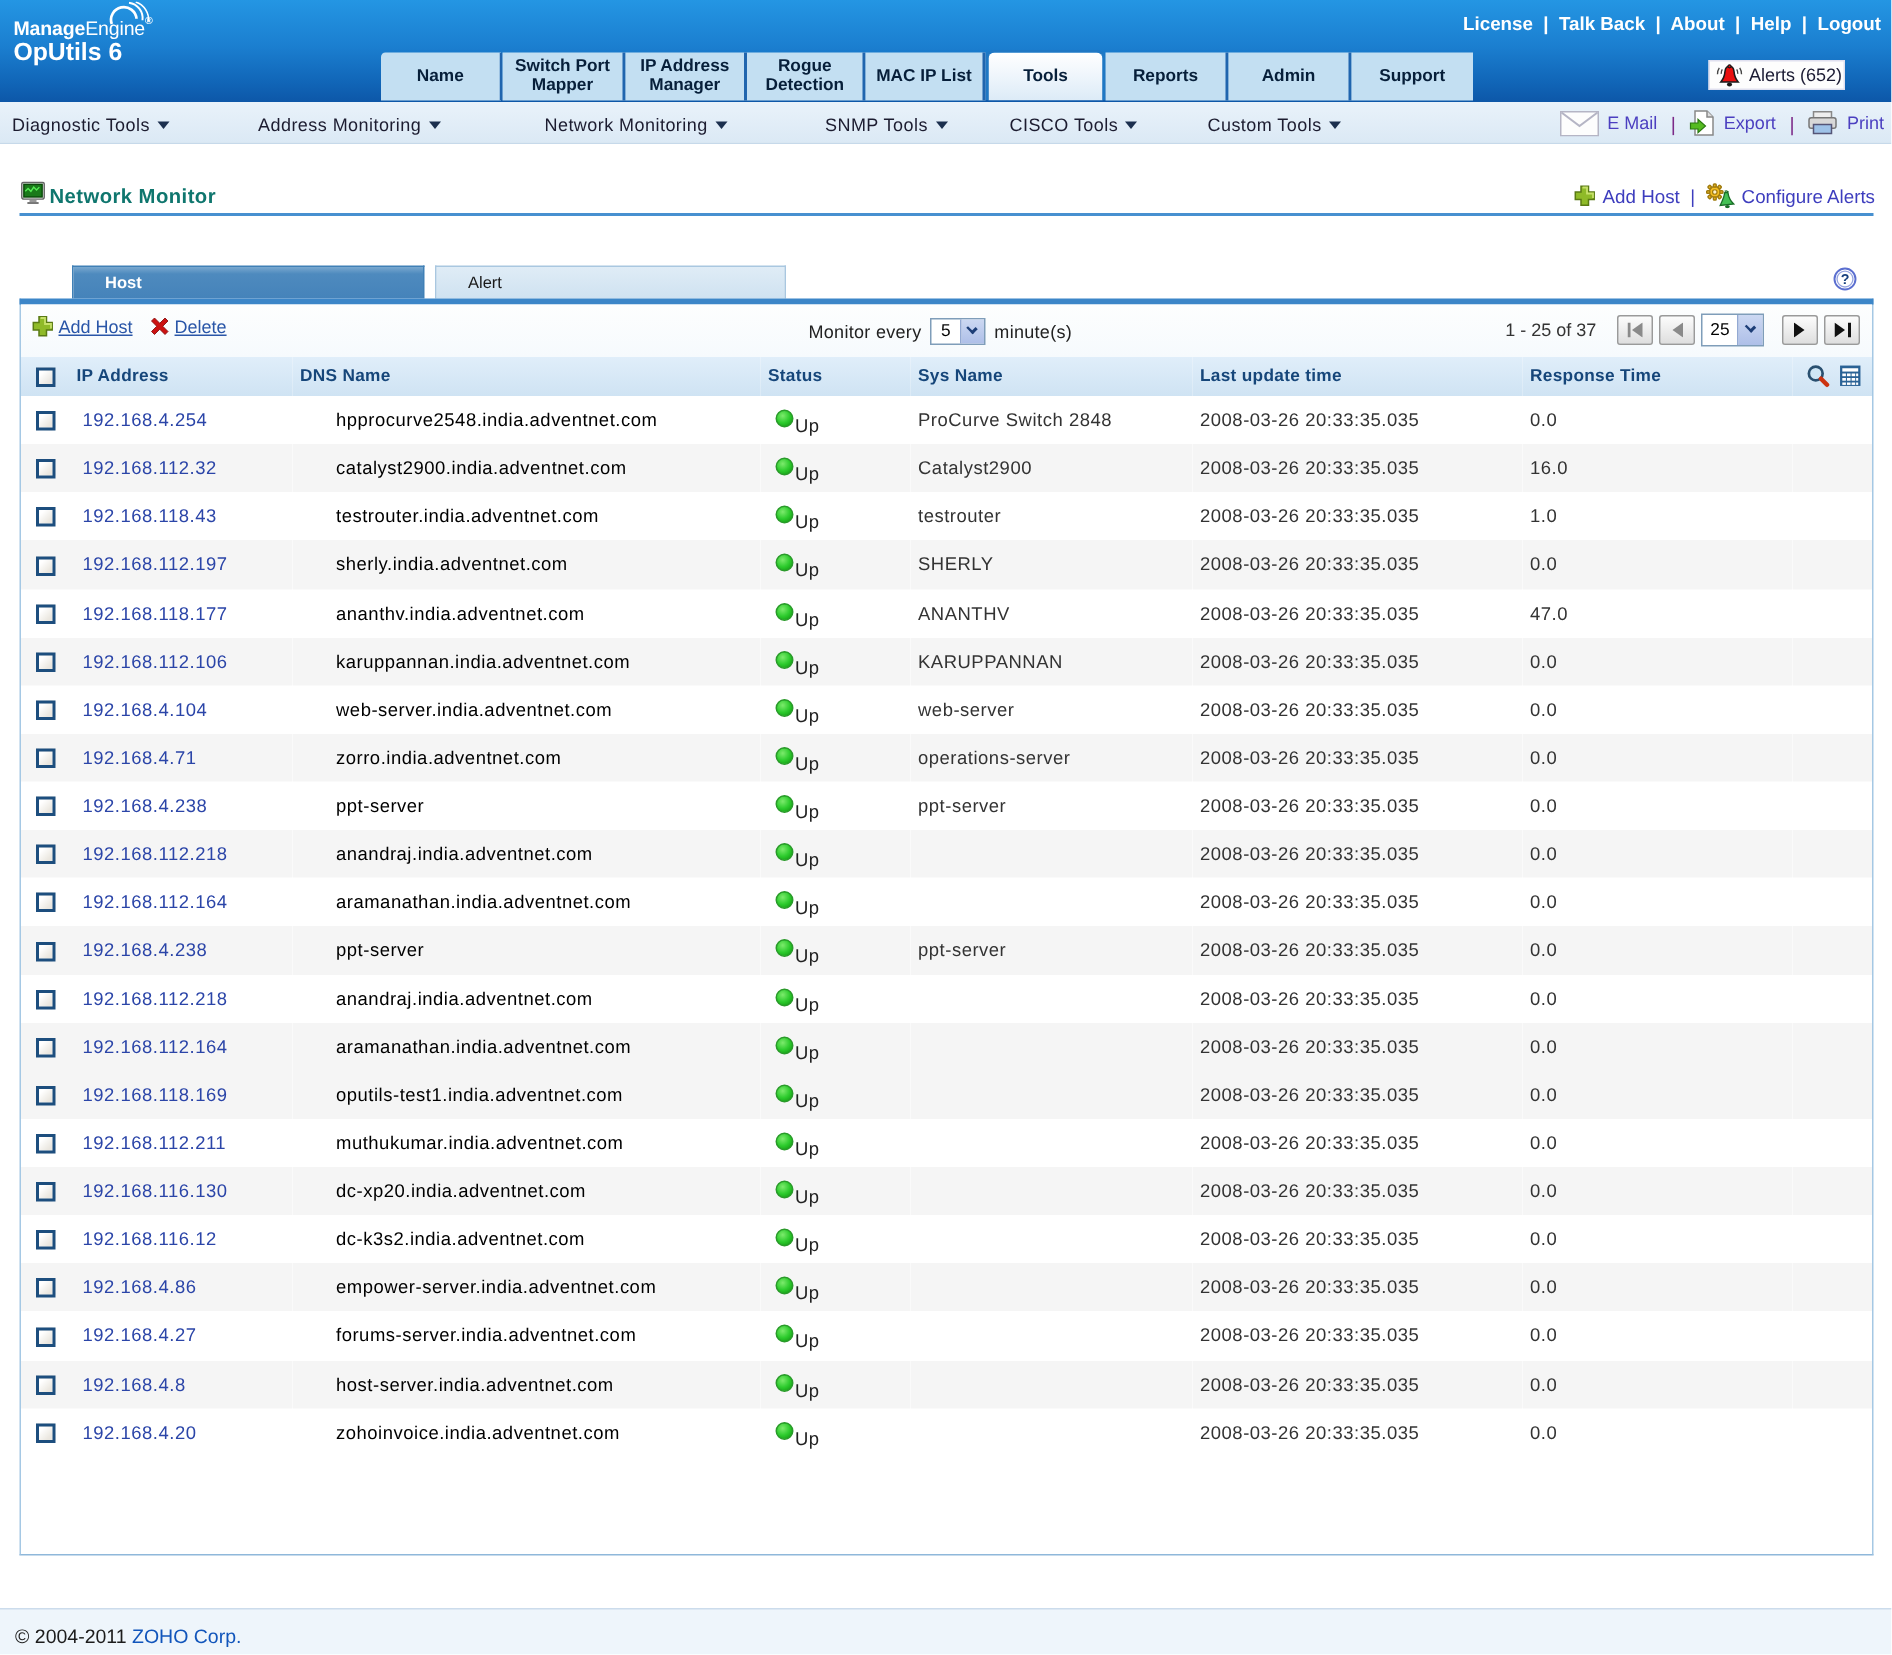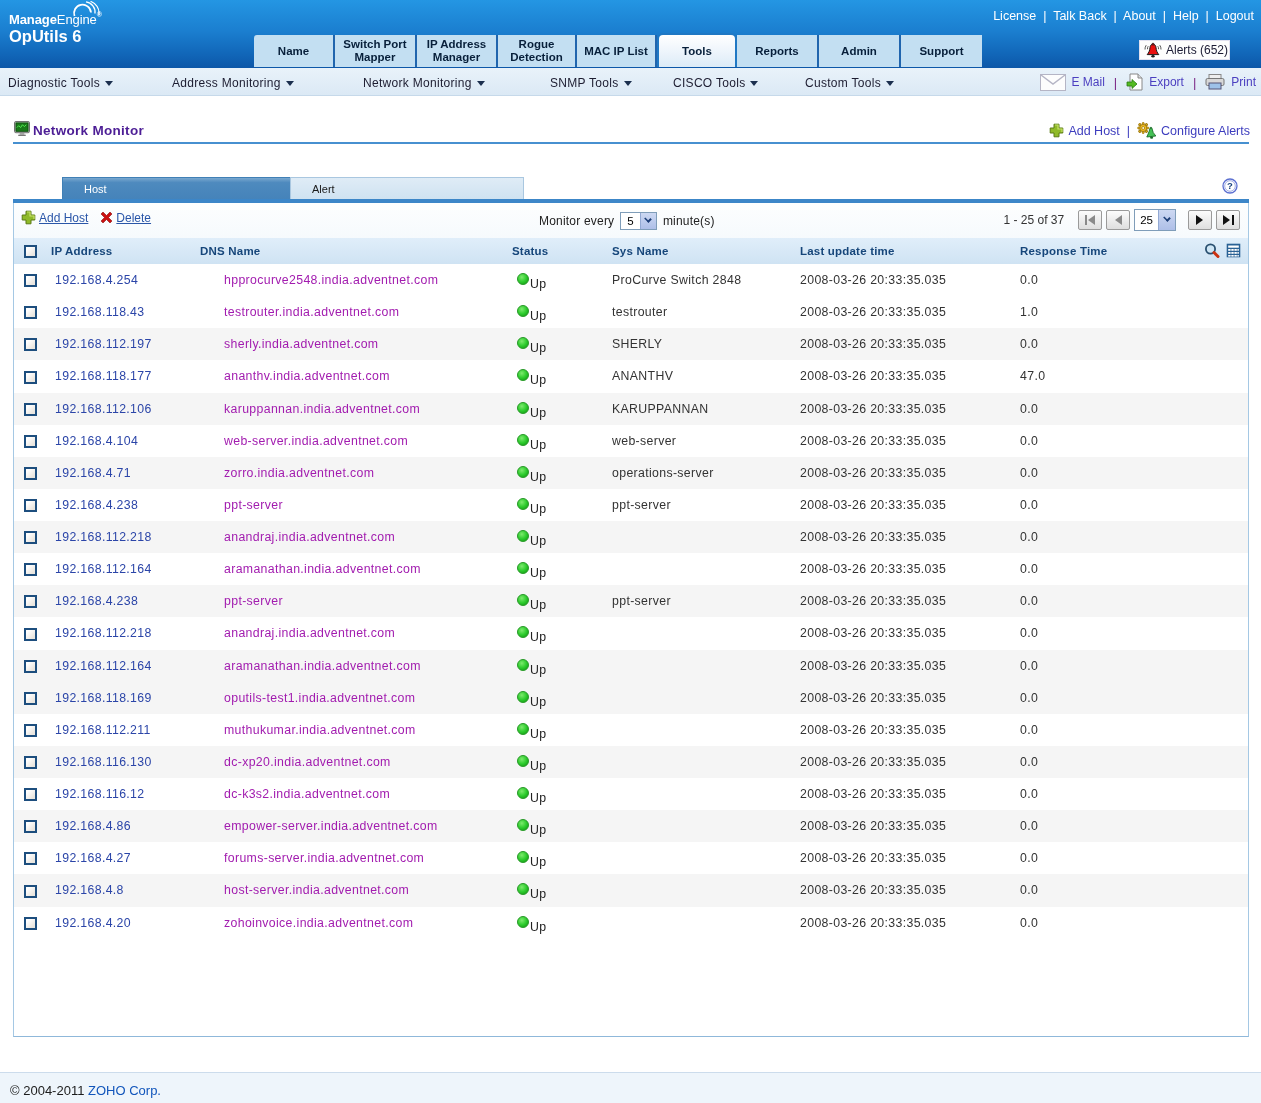--- a/index.html
+++ b/index.html
@@ -5,21 +5,21 @@
 html,body { width:1261px; height:1103px; background:#fff; font-family:"Liberation Sans",sans-serif; position:relative; overflow:hidden; }
 
 
 .topband { position:absolute; left:0; top:0; width:1261px; height:68px;
   background:linear-gradient(180deg,#2496e3 0%,#1b7fd0 45%,#1166b8 80%,#0d57a8 100%); }
 .logo { position:absolute; left:9px; top:11px; color:#fff; }
 .logo .me { font-size:13px; font-weight:bold; letter-spacing:-0.1px; }
 .logo .me .eng { font-weight:normal; }
 .logo .op { font-size:16.5px; font-weight:bold; margin-top:0px; letter-spacing:0px; }
 .swirl { position:absolute; left:71px; top:1px; }
-.toplinks { position:absolute; right:7px; top:9px; color:#fff; font-size:12.5px; font-weight:normal; }
+.toplinks { position:absolute; right:7px; top:9px; color:#fff; font-size:12.5px; font-weight:bold; }
 .alerts { position:absolute; left:1139px; top:40px; width:91px; height:20px; background:#fdfdfd; border:1px solid #e0e0ef; display:flex; align-items:center; font-size:12px; color:#1b1b33; }
 .alerts svg { margin:0 2px 0 2px; }
 
 
 .tabs { position:absolute; left:254px; top:35px; height:32px; display:flex; }
 .tab { height:32px; background:#c3dff2;
   border-right:2px solid #2065ae; display:flex; align-items:center; justify-content:center;
   color:#071f3a; font-weight:bold; font-size:11.5px; text-align:center; line-height:13px; }
 .tab:first-child { border-radius:3px 0 0 0; }
 .tab:last-child { border-right:none; }
@@ -32,28 +32,28 @@
   border-bottom:1px solid #c6d9ea; }
 .mitem { position:absolute; top:8px; font-size:12px; letter-spacing:0.3px; color:#1c1c30; }
 .mitem .arr { display:inline-block; width:0; height:0; border-left:4px solid transparent; border-right:4px solid transparent; border-top:5px solid #1b2f4e; margin-left:5px; vertical-align:1px; }
 .mright { position:absolute; right:5px; top:4px; height:20px; display:flex; align-items:center; font-size:12px; color:#4b3fc0; }
 .mright .sep { color:#7c2a88; margin:0 9px; font-size:13px; }
 .mright svg { margin-right:6px; }
 
 
 .titlerow { position:absolute; left:0; top:96px; width:1261px; height:47px; background:#fff; }
 .ticon { position:absolute; left:14px; top:25px; }
-.ttext { position:absolute; left:33px; top:27px; font-size:13.5px; letter-spacing:0.3px; font-weight:bold; color:#4c1d95; }
+.ttext { position:absolute; left:33px; top:27px; font-size:13.5px; letter-spacing:0.3px; font-weight:bold; color:#0f766e; }
 .tright { position:absolute; right:11px; top:26px; font-size:12.5px; color:#3d3dbe; display:flex; align-items:center; }
 .tright svg { margin-right:4px; }
 .hline { position:absolute; left:13px; top:142px; width:1236px; height:2px; background:#4790d0; }
 
 
 .htab { position:absolute; top:177px; height:22px; font-size:11px; display:flex; align-items:center; }
-.htab.hostt { left:48px; width:235px; background:linear-gradient(180deg,#79a8cf 0%,#4e8abe 22%,#4583ba 100%); color:#fff; font-weight:normal; border:1px solid #4080b6; border-bottom:0;margin-left:14px; }
+.htab.hostt { left:48px; width:235px; background:linear-gradient(180deg,#79a8cf 0%,#4e8abe 22%,#4583ba 100%); color:#fff; font-weight:bold; border:1px solid #4080b6; border-bottom:0; }
 .htab.alertt { left:290px; width:234px; background:linear-gradient(180deg,#dfecf6 0%,#cfe2f1 100%); color:#1a1a1a; border:1px solid #a9c7e0; border-bottom:0; }
 .htab span { margin-left:21px; }
 .help { position:absolute; left:1222px; top:178px; }
 
 
 .panel { position:absolute; left:13px; top:199px; width:1236px; height:838px;
   border-left:1px solid #a5c8e4; border-right:1px solid #a5c8e4; border-bottom:1px solid #8fb8da; }
 .paneltop { position:absolute; left:-1px; top:0; width:1236px; height:4px; background:#3c86c8; }
 .toolbar { position:absolute; left:0; top:4px; width:1234px; height:35px; background:linear-gradient(180deg,#fdfefe,#f6fafd); }
 .tb-left { position:absolute; left:7px; top:7px; display:flex; align-items:center; font-size:12px; }
@@ -77,21 +77,21 @@
 th.w-rt { width:180px; }
 th.w-ic { width:53px; }
 table.grid th { height:26px; background:linear-gradient(180deg,#e0eefa 0%,#cfe3f3 100%); color:#16467a; font-size:11.5px; letter-spacing:0.2px; text-align:left; padding-left:5px; font-weight:bold; }
 table.grid td { height:32.13px; font-size:12.3px; letter-spacing:0.35px; color:#333; padding-left:5px; overflow:hidden; white-space:nowrap; }
 tr.even td { background:#f5f5f5; }
 table.grid .c-cb { text-align:center; padding-left:0 !important; }
 .c-ip { padding-left:9px !important; }
 .cb { display:inline-block; width:13px; height:13px; border:2px solid #1d4e7e; background:linear-gradient(135deg,#ffffff 20%,#eae6df 80%); vertical-align:middle; }
 th .cb { background:linear-gradient(135deg,#ffffff 20%,#e9e6e1 80%); }
 .ip { color:#2b45a8; }
-.dns { color:#a21caf;padding-left:24px; }
+.dns { color:#000000;padding-left:24px; }
 .dot { display:inline-block; width:12px; height:12px; border-radius:50%;
   background:radial-gradient(circle at 38% 32%, #7dea6d 0%, #2ecc2e 50%, #17a317 85%, #0f8f0f 100%);
   border:0.5px solid #2a9a2a; vertical-align:-1px; }
 .up { color:#222; position:relative; top:4px; margin-left:1px; }
 .c-st { padding-left:10px !important; }
 .hicons { display:flex; justify-content:flex-end; padding-right:7px; }
 
 
 .footer { position:absolute; left:0; top:1072px; width:1261px; height:31px; background:#eef5fb; border-top:1px solid #ccdcec; }
 .footer .txt { position:absolute; left:10px; top:10px; font-size:13px; color:#1c1c1c; }
@@ -328,20 +328,30 @@
 <tr class="odd">
 <td class="c-cb"><span class="cb"></span></td>
 <td class="c-ip"><span class="ip">192.168.4.254</span></td>
 <td class="c-dns"><span class="dns">hpprocurve2548.india.adventnet.com</span></td>
 <td class="c-st"><span class="dot"></span><span class="up">Up</span></td>
 <td class="c-sys">ProCurve Switch 2848</td>
 <td class="c-ts">2008-03-26 20:33:35.035</td>
 <td class="c-rt">0.0</td>
 <td class="c-ic"></td>
 </tr>
+<tr class="even">
+<td class="c-cb"><span class="cb"></span></td>
+<td class="c-ip"><span class="ip">192.168.112.32</span></td>
+<td class="c-dns"><span class="dns">catalyst2900.india.adventnet.com</span></td>
+<td class="c-st"><span class="dot"></span><span class="up">Up</span></td>
+<td class="c-sys">Catalyst2900</td>
+<td class="c-ts">2008-03-26 20:33:35.035</td>
+<td class="c-rt">16.0</td>
+<td class="c-ic"></td>
+</tr>
 <tr class="odd">
 <td class="c-cb"><span class="cb"></span></td>
 <td class="c-ip"><span class="ip">192.168.118.43</span></td>
 <td class="c-dns"><span class="dns">testrouter.india.adventnet.com</span></td>
 <td class="c-st"><span class="dot"></span><span class="up">Up</span></td>
 <td class="c-sys">testrouter</td>
 <td class="c-ts">2008-03-26 20:33:35.035</td>
 <td class="c-rt">1.0</td>
 <td class="c-ic"></td>
 </tr>

